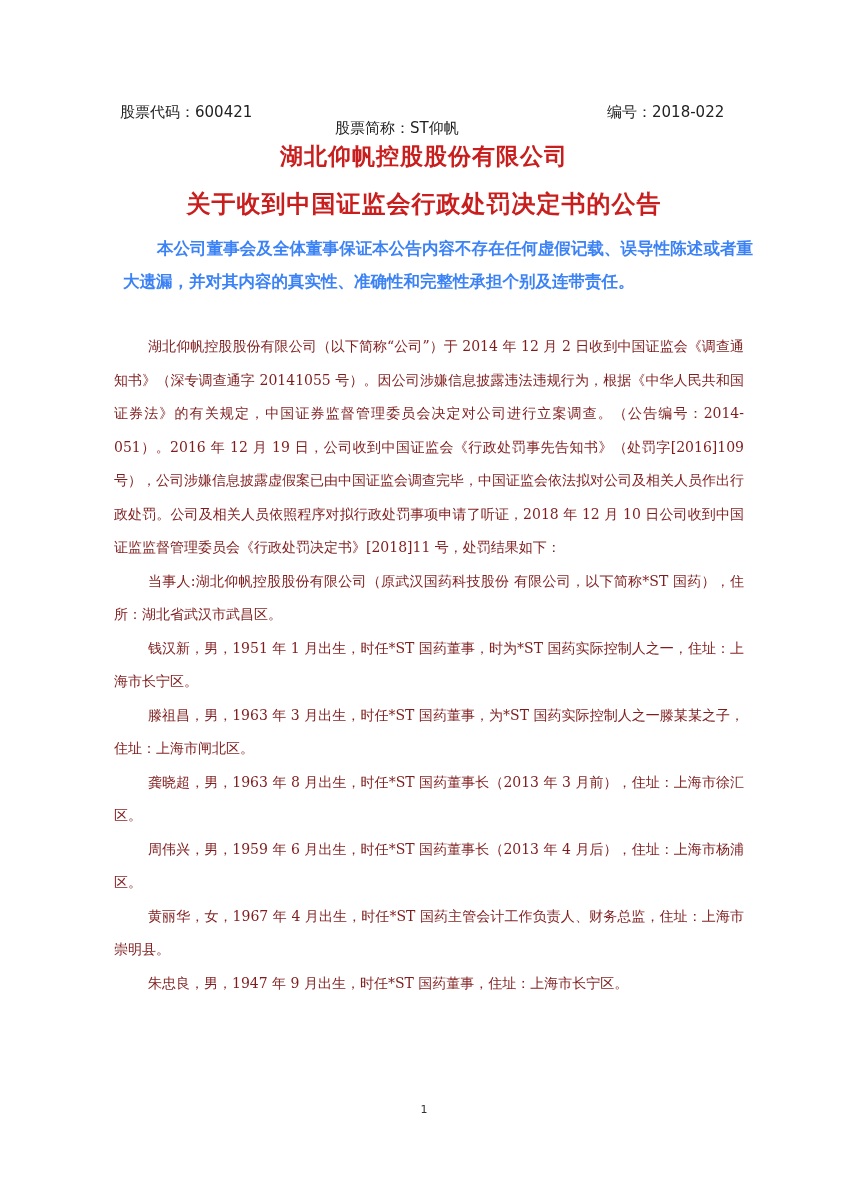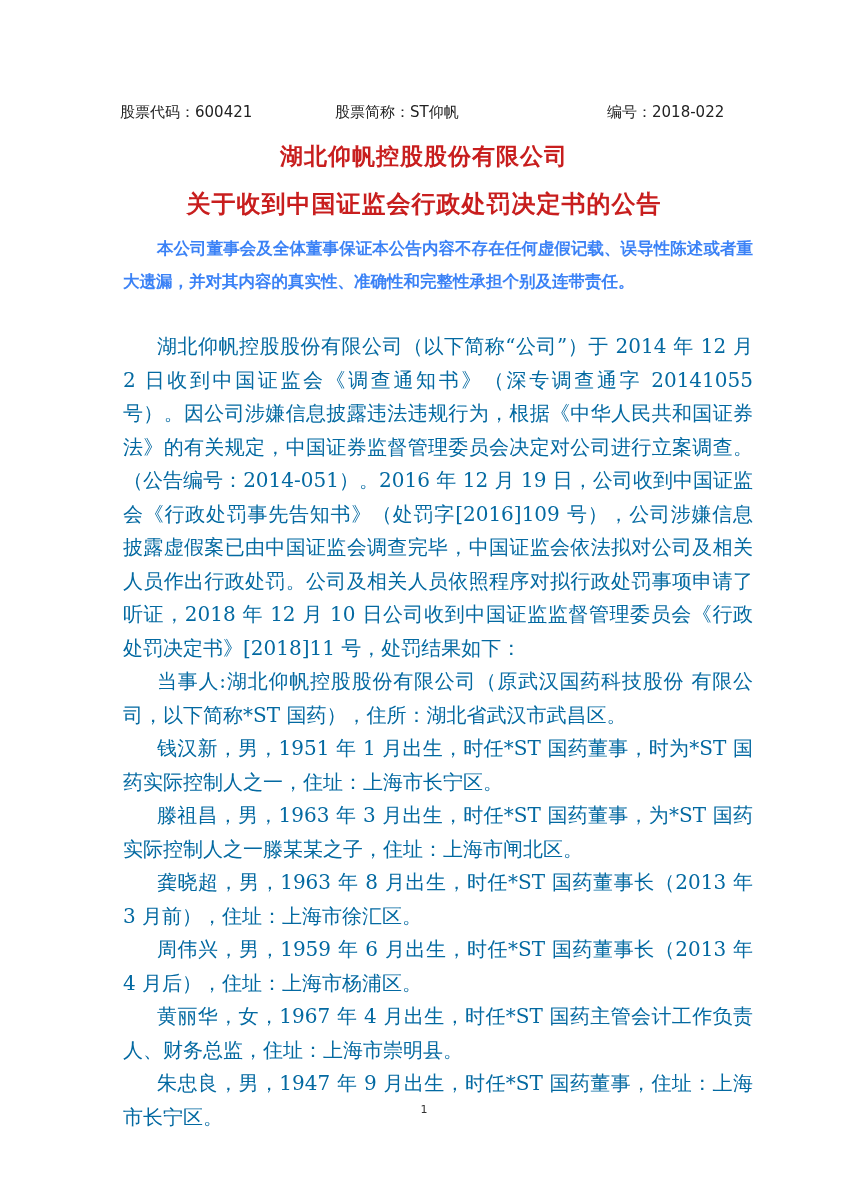--- a/index.html
+++ b/index.html
@@ -28,21 +28,21 @@
       top: 103px;
       left: 120px;
       width: 620px;
       height: 24px;
       font-family: "DejaVu Sans", "Liberation Sans", sans-serif;
       font-size: 15px;
       color: #222;
     }
     .header-row span { position: absolute; top: 0; white-space: nowrap; }
     .hdr-code { left: 0; }
-    .hdr-name { left: 215px; }
+    .hdr-name { left: 215px; margin-top: 16px; }
     .hdr-num { left: 487px; }
 
     .title {
       position: absolute;
       left: 0; width: 848px;
       text-align: center;
       color: #c81e1e;
       font-family: "DejaVu Sans", "Liberation Sans", sans-serif;
       font-weight: bold;
       font-size: 23px;
@@ -61,26 +61,26 @@
       font-weight: bold;
       font-size: 16.5px;
       line-height: 33px;
       text-indent: 34px;
       text-align: justify;
       color: #3b82f6;
     }
 
     .body {
       position: absolute;
-      left: 123px;
+      left: 114px;
       width: 630px;
       top: 330px;
-      font-size: 20px;
+      font-size: 14px;
       line-height: 33.5px;
-      color: #0369a1;
+      color: #7f1d1d;
     }
     .body p {
       margin: 0;
       text-indent: 34px;
       text-align: justify;
     }
     .page-number {
       position: absolute;
       top: 1103px;
       left: 0; width: 848px;

